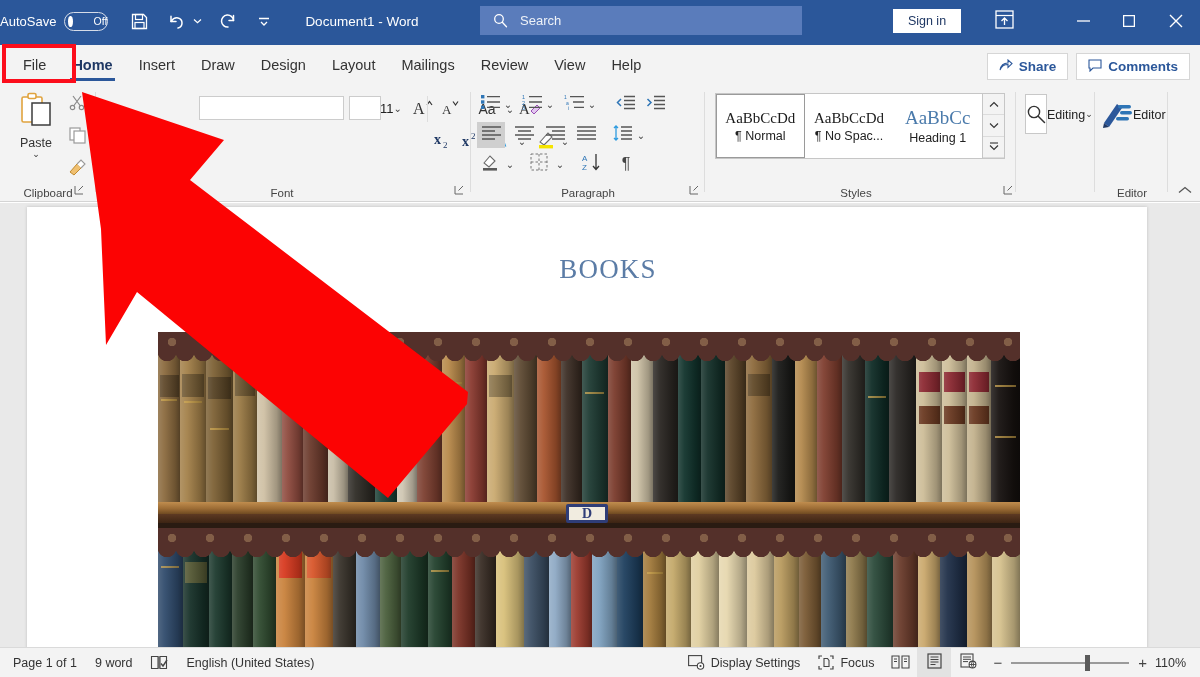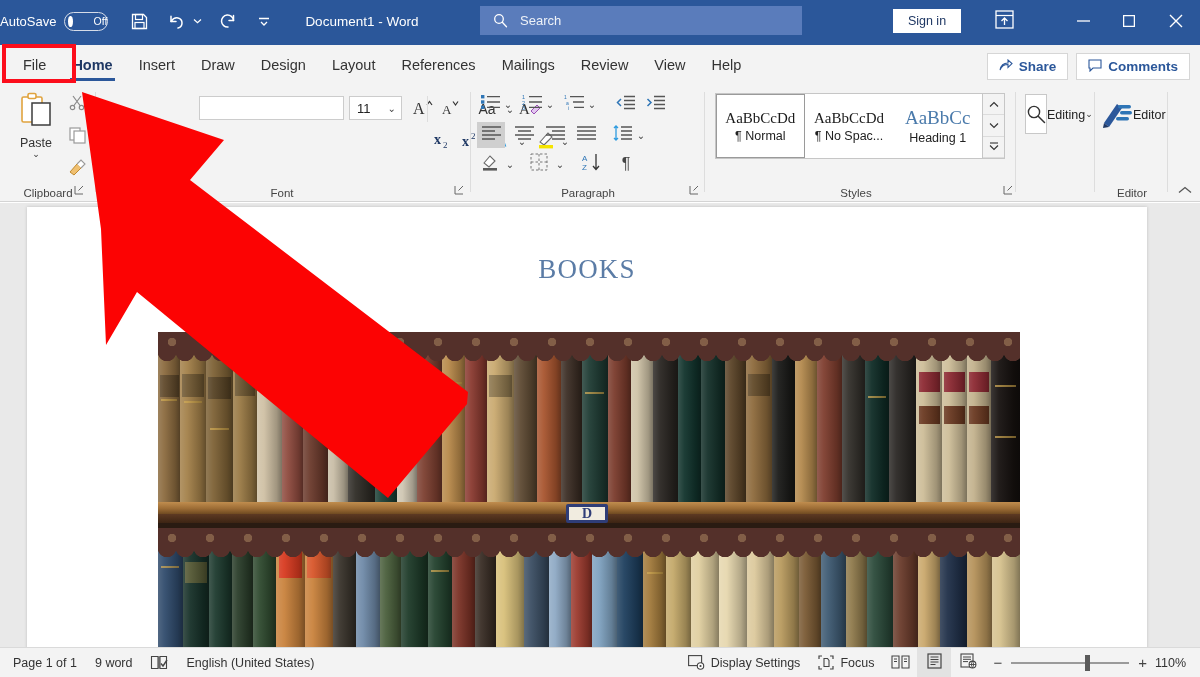--- a/index.html
+++ b/index.html
@@ -105,23 +105,23 @@
   .clip-paste .cv { font-size: 9px; color: #333; line-height: 8px; }
   .clip-small { position: absolute; left: 64px; width: 26px; height: 26px;
                 display: flex; align-items: center; justify-content: center; }
 
   
   .fontname-box {
     position: absolute; left: 103px; top: 12px; width: 145px; height: 24px;
     background: #fff; border: 1px solid #ccc;
   }
   .fontsize-box {
-    position: absolute; left: 253px; top: 12px; width: 53px; height: 24px;
+    position: absolute; left: 253px; top: 12px; width: 32px; height: 24px;
     background: #fff; border: 1px solid #ccc;
-    display: flex; align-items: center; font-size: 13px; color: #222;
+    display: flex; align-items: center; font-size: 13px; color: #222; padding-left: 23px;
   }
   .fontsize-box .v { margin-left: 7px; }
   .fontsize-box .cv { margin-left: auto; margin-right: 5px; font-size: 10px; color: #444; }
   .ficon {
     position: absolute; height: 26px; display: flex; align-items: center;
     justify-content: center; font-size: 15px; color: #333;
   }
 
   
   .picon {
@@ -168,21 +168,21 @@
     position: absolute; right: 8px; bottom: 4px; font-size: 12px; color: #555;
   }
 
   
   .docarea {
     position: absolute; top: 203px; left: 0; width: 1200px; height: 444px;
     background: #e9e9e9; overflow: hidden;
   }
   .page {
     position: absolute; left: 27px; top: 4px; width: 1120px; height: 444px;
-    background: #fff; box-shadow: 0 0 3px rgba(0,0,0,.18);
+    background: #fff; box-shadow: 0 0 3px rgba(0,0,0,.18); padding-left: 21px;
   }
   .doc-title {
     position: absolute; top: 47px; width: 100%; text-align: center;
     font-family: "Liberation Serif", serif; font-size: 27px;
     letter-spacing: 1.2px; color: #5b7ca6;
   }
   .shelf-img {
     position: absolute; left: 131px; top: 125px; width: 862px; height: 315px;
     overflow: hidden; background: #2a1b12;
   }
@@ -341,21 +341,20 @@
     </div>
   </div>
 
   <div class="tabstrip">
     <div class="tab file">File</div>
     <div class="tab active">Home</div>
     <div class="tab">Insert</div>
     <div class="tab">Draw</div>
     <div class="tab">Design</div>
     <div class="tab">Layout</div>
-    <div class="tab">References</div>
     <div class="tab">Mailings</div>
     <div class="tab">Review</div>
     <div class="tab">View</div>
     <div class="tab">Help</div>
 
     <div class="ts-right">
       <div class="ts-btn">
         <span>
           <svg width="14" height="13" viewBox="0 0 14 13">
               <path d="M1 11c1.5-4 5-5.5 8-5.5V8.5L13 4.6 9 1v3C5 4 1.8 6.6 1 11z" fill="none" stroke="#2b579a" stroke-width="1.1"></path>

